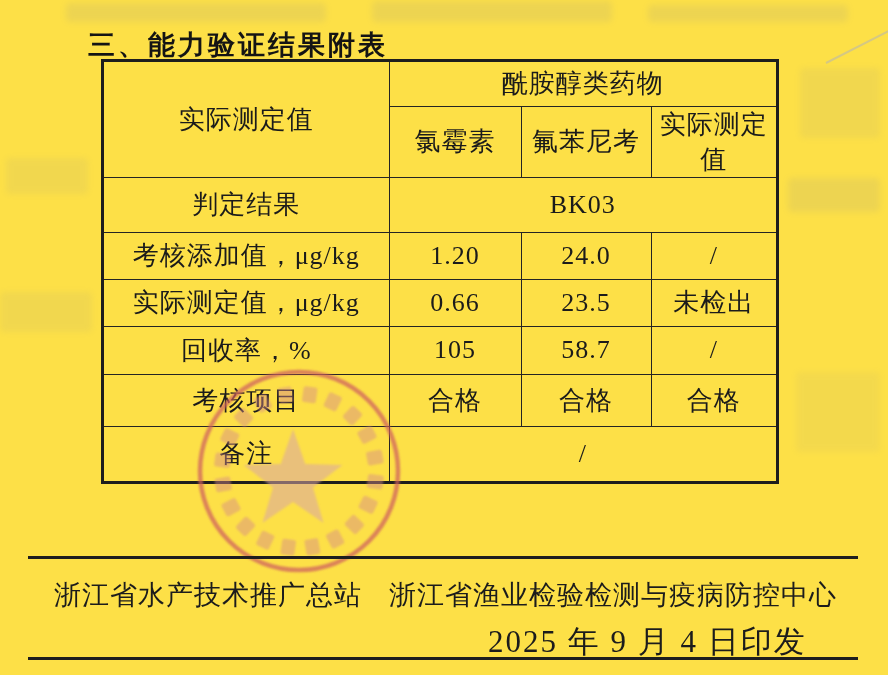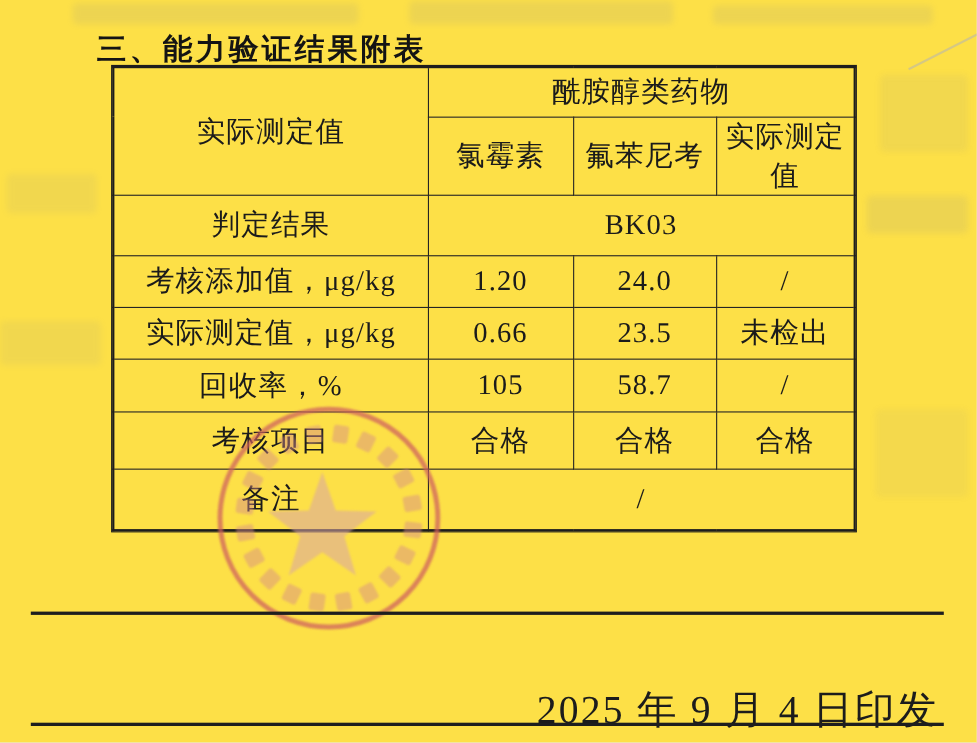--- a/index.html
+++ b/index.html
@@ -42,21 +42,21 @@
   
   .rule { position:absolute; left:28px; width:830px; height:3px; background:#1e1e1e; }
   .rule-top { top:556px; }
   .rule-bottom { top:657px; }
   .footer-orgs {
     position:absolute; left:54px; top:577px; font-size:27px;
     letter-spacing:1px; color:#1c1c1c; white-space:nowrap;
   }
   .footer-orgs .gap { display:inline-block; width:27px; }
   .footer-date {
-    position:absolute; left:488px; top:621px; font-size:36px;
+    position:absolute; left:488px; top:621px; font-size:31px;
     letter-spacing:2px; color:#1c1c1c; white-space:nowrap;
   }
 </style>
 </head>
 <body>
 
 <div id="canvas">
 
   <div class="smudge" style="left:66px;top:3px;width:260px;height:19px;"></div>
   <div class="smudge" style="left:372px;top:1px;width:240px;height:21px;"></div>
@@ -151,16 +151,19 @@
           <rect x="112.71632877392504" y="23.749358706899088" width="14" height="16" rx="2.5" fill="#d68b8b" transform="rotate(368 119.71632877392504 31.749358706899088)"></rect>
           <rect x="135.75457830275894" y="30.79285843496413" width="14" height="16" rx="2.5" fill="#d68b8b" transform="rotate(386 142.75457830275894 38.79285843496413)"></rect>
           <rect x="155.48869452534274" y="44.61083537392381" width="14" height="16" rx="2.5" fill="#d68b8b" transform="rotate(404 162.48869452534274 52.61083537392381)"></rect>
           <rect x="169.98696465013737" y="63.850689665486414" width="14" height="16" rx="2.5" fill="#d68b8b" transform="rotate(422 176.98696465013737 71.85068966548641)"></rect>
           <rect x="177.83019698194" y="86.6290903196463" width="14" height="16" rx="2.5" fill="#d68b8b" transform="rotate(440 184.83019698194 94.6290903196463)"></rect>
         </g>
     </g>
   </svg>
 
   <div class="rule rule-top"></div>
+  <div class="footer-orgs">
+    <span>浙江省水产技术推广总站</span><span class="gap"></span><span>浙江省渔业检验检测与疫病防控中心</span>
+  </div>
   <div class="footer-date">2025 年 9 月 4 日印发</div>
   <div class="rule rule-bottom"></div>
 
 </div>
 
 </body></html>

